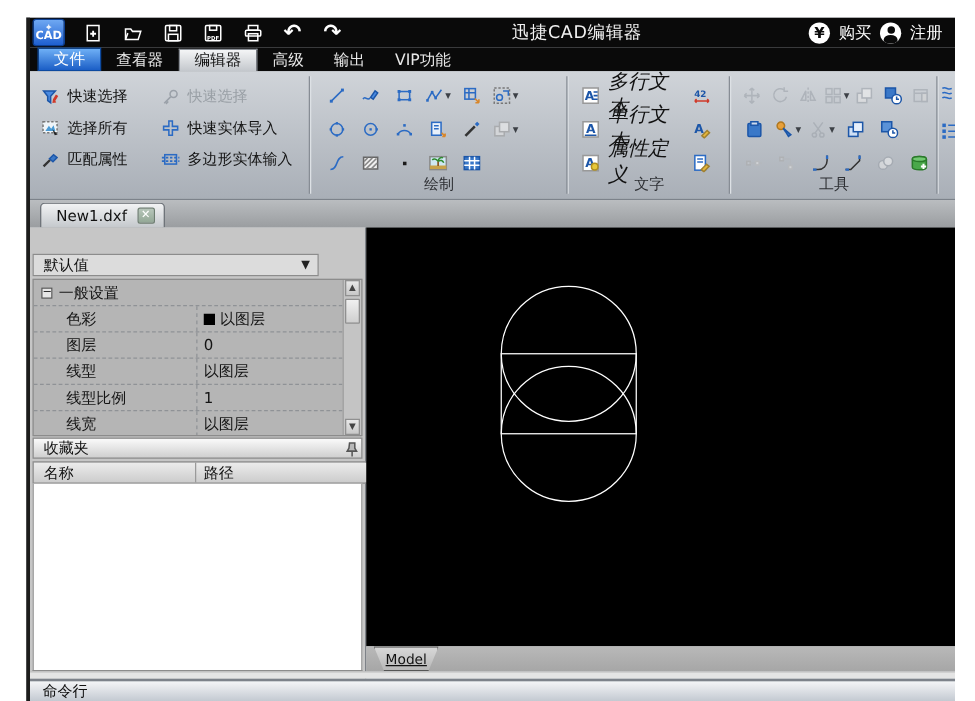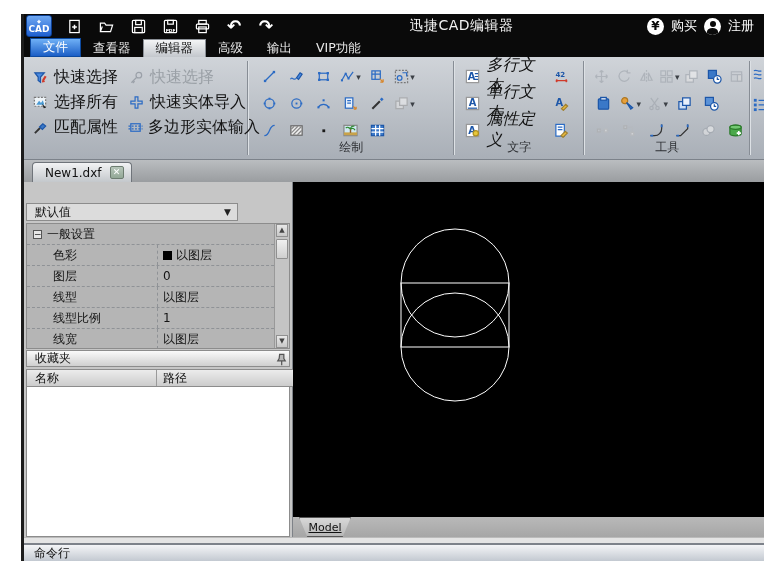--- a/index.html
+++ b/index.html
@@ -28,21 +28,21 @@
   .menu-item { color:#e8e8e8; padding:0 12px; display:flex; align-items:center; font-size:12.5px; }
   .menu-item.accent { background:linear-gradient(#6fb0f6,#1b5ec6); color:#fff; border:1px solid #0d4aa0; }
   .menu-item.selected { background:linear-gradient(#f4f5f6,#c3c7cc); color:#111; border:1px solid #8a8f96; border-bottom:none; }
 
   
   .ribbon { position:absolute; left:0; top:43px; width:100%; height:103px; background:linear-gradient(#d0d4d9,#a9afb7); border-bottom:1px solid #7c828a; display:flex; overflow:hidden; }
   .rgroup { position:relative; height:100%; padding-top:8px; }
   .rgroup .glabel { position:absolute; bottom:3px; left:0; width:100%; text-align:center; color:#2d2f33; font-size:12px; }
   .rdivider { width:2px; height:92%; margin:4px 1px 0 1px; border-left:1px solid #878d95; border-right:1px solid #dde1e5; }
   .sel-grid { display:grid; grid-template-columns:96px 128px; grid-auto-rows:25px; align-items:center; margin-left:8px; }
-  .rbtn { display:flex; align-items:center; gap:5px; font-size:16px; color:#141414; white-space:nowrap; }
+  .rbtn { display:flex; align-items:center; gap:5px; font-size:12px; color:#141414; white-space:nowrap; }
   .rbtn.dim { color:#9aa0a6; }
   .rbtn .ric { width:17px; height:17px; display:flex; align-items:center; justify-content:center; }
   .icon-rows { display:flex; flex-direction:column; gap:4px; }
   .icon-row { display:flex; align-items:center; }
   .cell { width:27px; height:23px; display:flex; align-items:center; justify-content:center; position:relative; }
   .cell .dd { font-style:normal; font-size:9px; color:#3c4046; margin-left:1px; }
   .cell.dim svg { opacity:.55; }
   .txt-rows { display:flex; flex-direction:column; gap:5px; margin-left:8px; }
   .txt-row { display:flex; align-items:center; gap:5px; height:22px; }
   .txt-row .lbl { width:62px; font-size:16px;font-style:italic; }
@@ -51,21 +51,21 @@
 
   
   .tabbar { position:absolute; left:0; top:146px; width:100%; height:22px; background:linear-gradient(#babdc0,#9a9da0); border-bottom:1px solid #808archive0; display:flex; align-items:flex-end; }
   .doctab { margin-left:8px; height:20px; padding:0 7px 0 12px; background:linear-gradient(#f2f3f4,#c4c8cc); border:1px solid #6f747a; border-bottom:none; border-radius:4px 4px 0 0; display:flex; align-items:center; gap:8px; font-size:12px; color:#111; }
   .tabclose { width:14px; height:13px; background:linear-gradient(#b7c6ba,#93a896); border:1px solid #6d7d70; border-radius:2px; color:#fff; font-size:9px; line-height:11px; text-align:center; font-weight:bold; }
 
   
   .leftpanel { position:absolute; left:0; top:168px; width:269px; bottom:18px; background:#c6c6c6; border-right:1px solid #7e8288; }
   .phead { position:absolute; left:2px; width:264px; height:17px; background:linear-gradient(#fafafa,#cfcfcf); border:1px solid #8c8c8c; display:flex; align-items:center; justify-content:space-between; padding:0 4px 0 8px; font-size:12px; color:#111; }
   .pin { width:11px; height:13px; }
-  .combo { position:absolute; left:2px; top:21px; width:212px; height:18px; background:#dcdcdc; border:1px solid #8c8c8c; display:flex; align-items:center; justify-content:space-between; padding:0 6px 0 8px; font-size:12px; }
+  .combo { position:absolute; left:2px; top:21px; width:229px; height:18px; background:#dcdcdc; border:1px solid #8c8c8c; display:flex; align-items:center; justify-content:space-between; padding:0 6px 0 8px; font-size:12px; }
   .combo .ar { font-size:9px; color:#222; }
   .pgrid { position:absolute; left:2px; top:41px; width:264px; height:126px; background:#b5b5b5; border:1px solid #8c8c8c; overflow:hidden; }
   .prow { position:relative; height:21px; display:flex; align-items:center; border-bottom:1px dashed #8f9296; }
   .prow .pname { width:130px; padding-left:26px; color:#141414; }
   .prow.sec .pname { padding-left:6px; display:flex; align-items:center; gap:5px; }
   .prow .pval { flex:1; border-left:1px dashed #8f9296; height:100%; display:flex; align-items:center; padding-left:5px; color:#141414; }
   .minusbox { width:9px; height:9px; border:1px solid #555; background:#e6e6e6; font-size:9px; line-height:7px; text-align:center; color:#222; }
   .swatch { width:9px; height:9px; background:#000; margin-right:4px; }
   .vsb { position:absolute; right:0; top:0; width:15px; height:100%; background:#c4c4c4; border-left:1px solid #999; }
   .vsb .sbtn { position:absolute; left:1px; width:12px; height:13px; background:linear-gradient(#e8e8e8,#c8c8c8); border:1px solid #909090; font-size:7px; text-align:center; line-height:11px; color:#444; }

